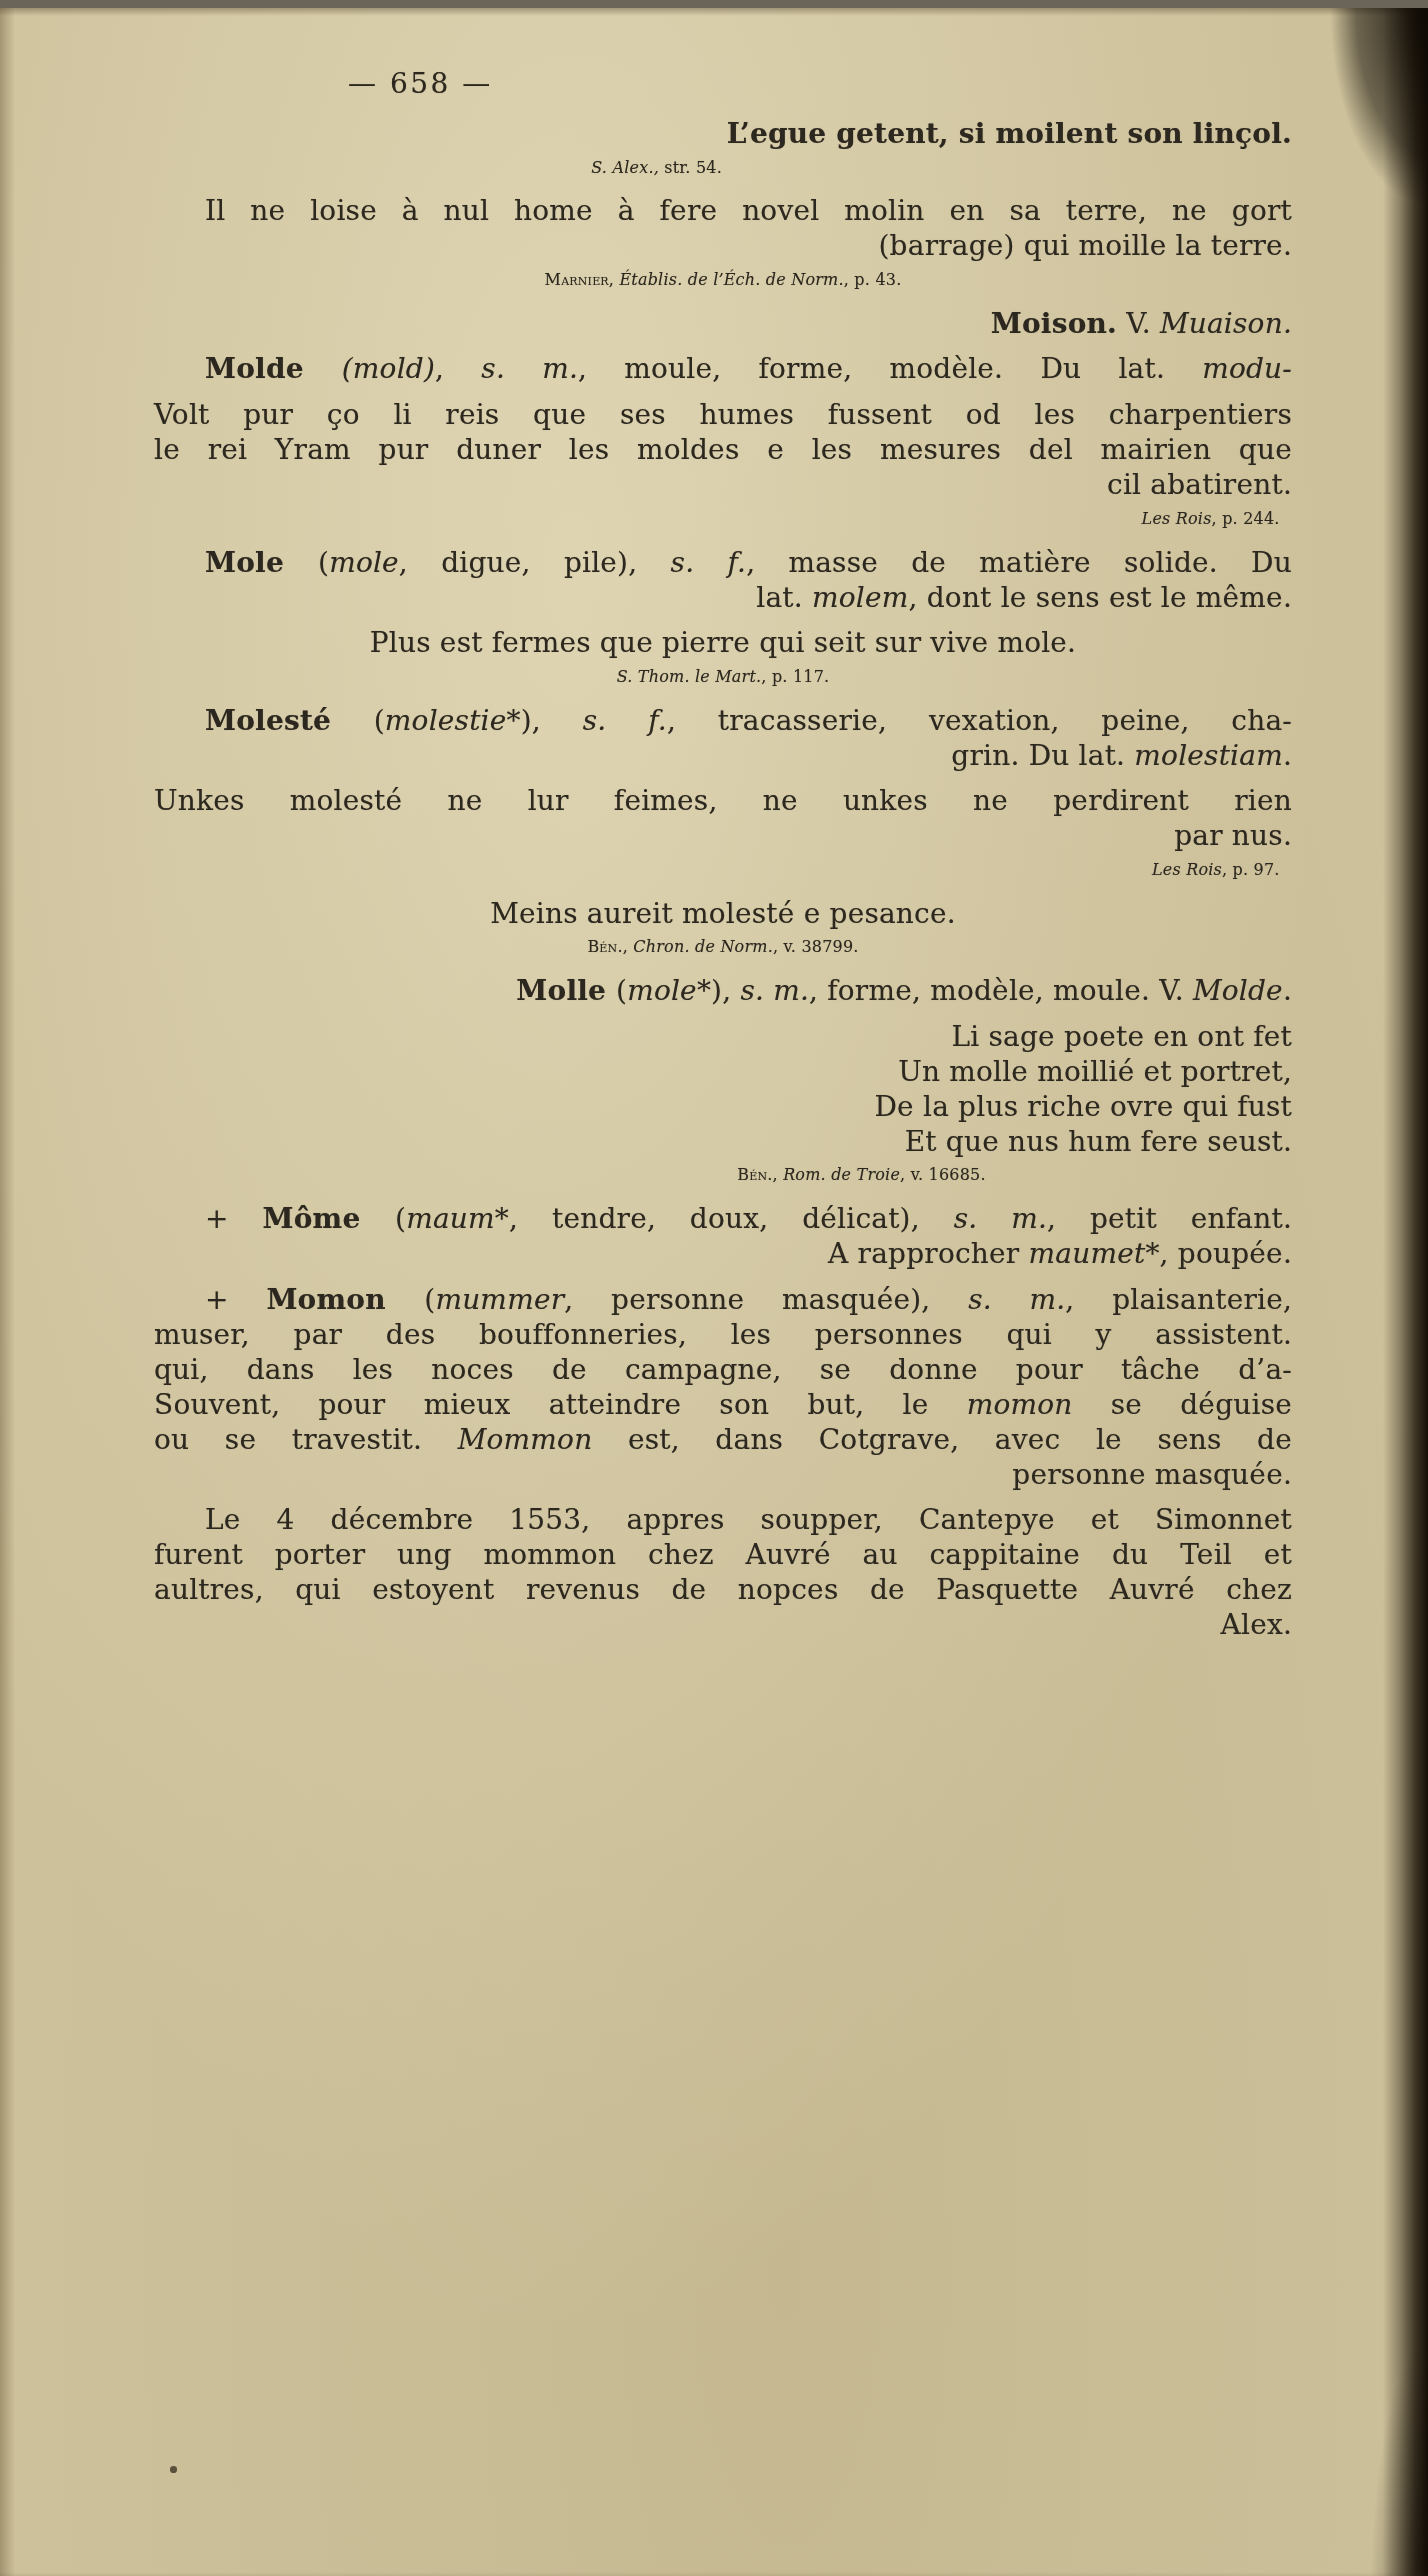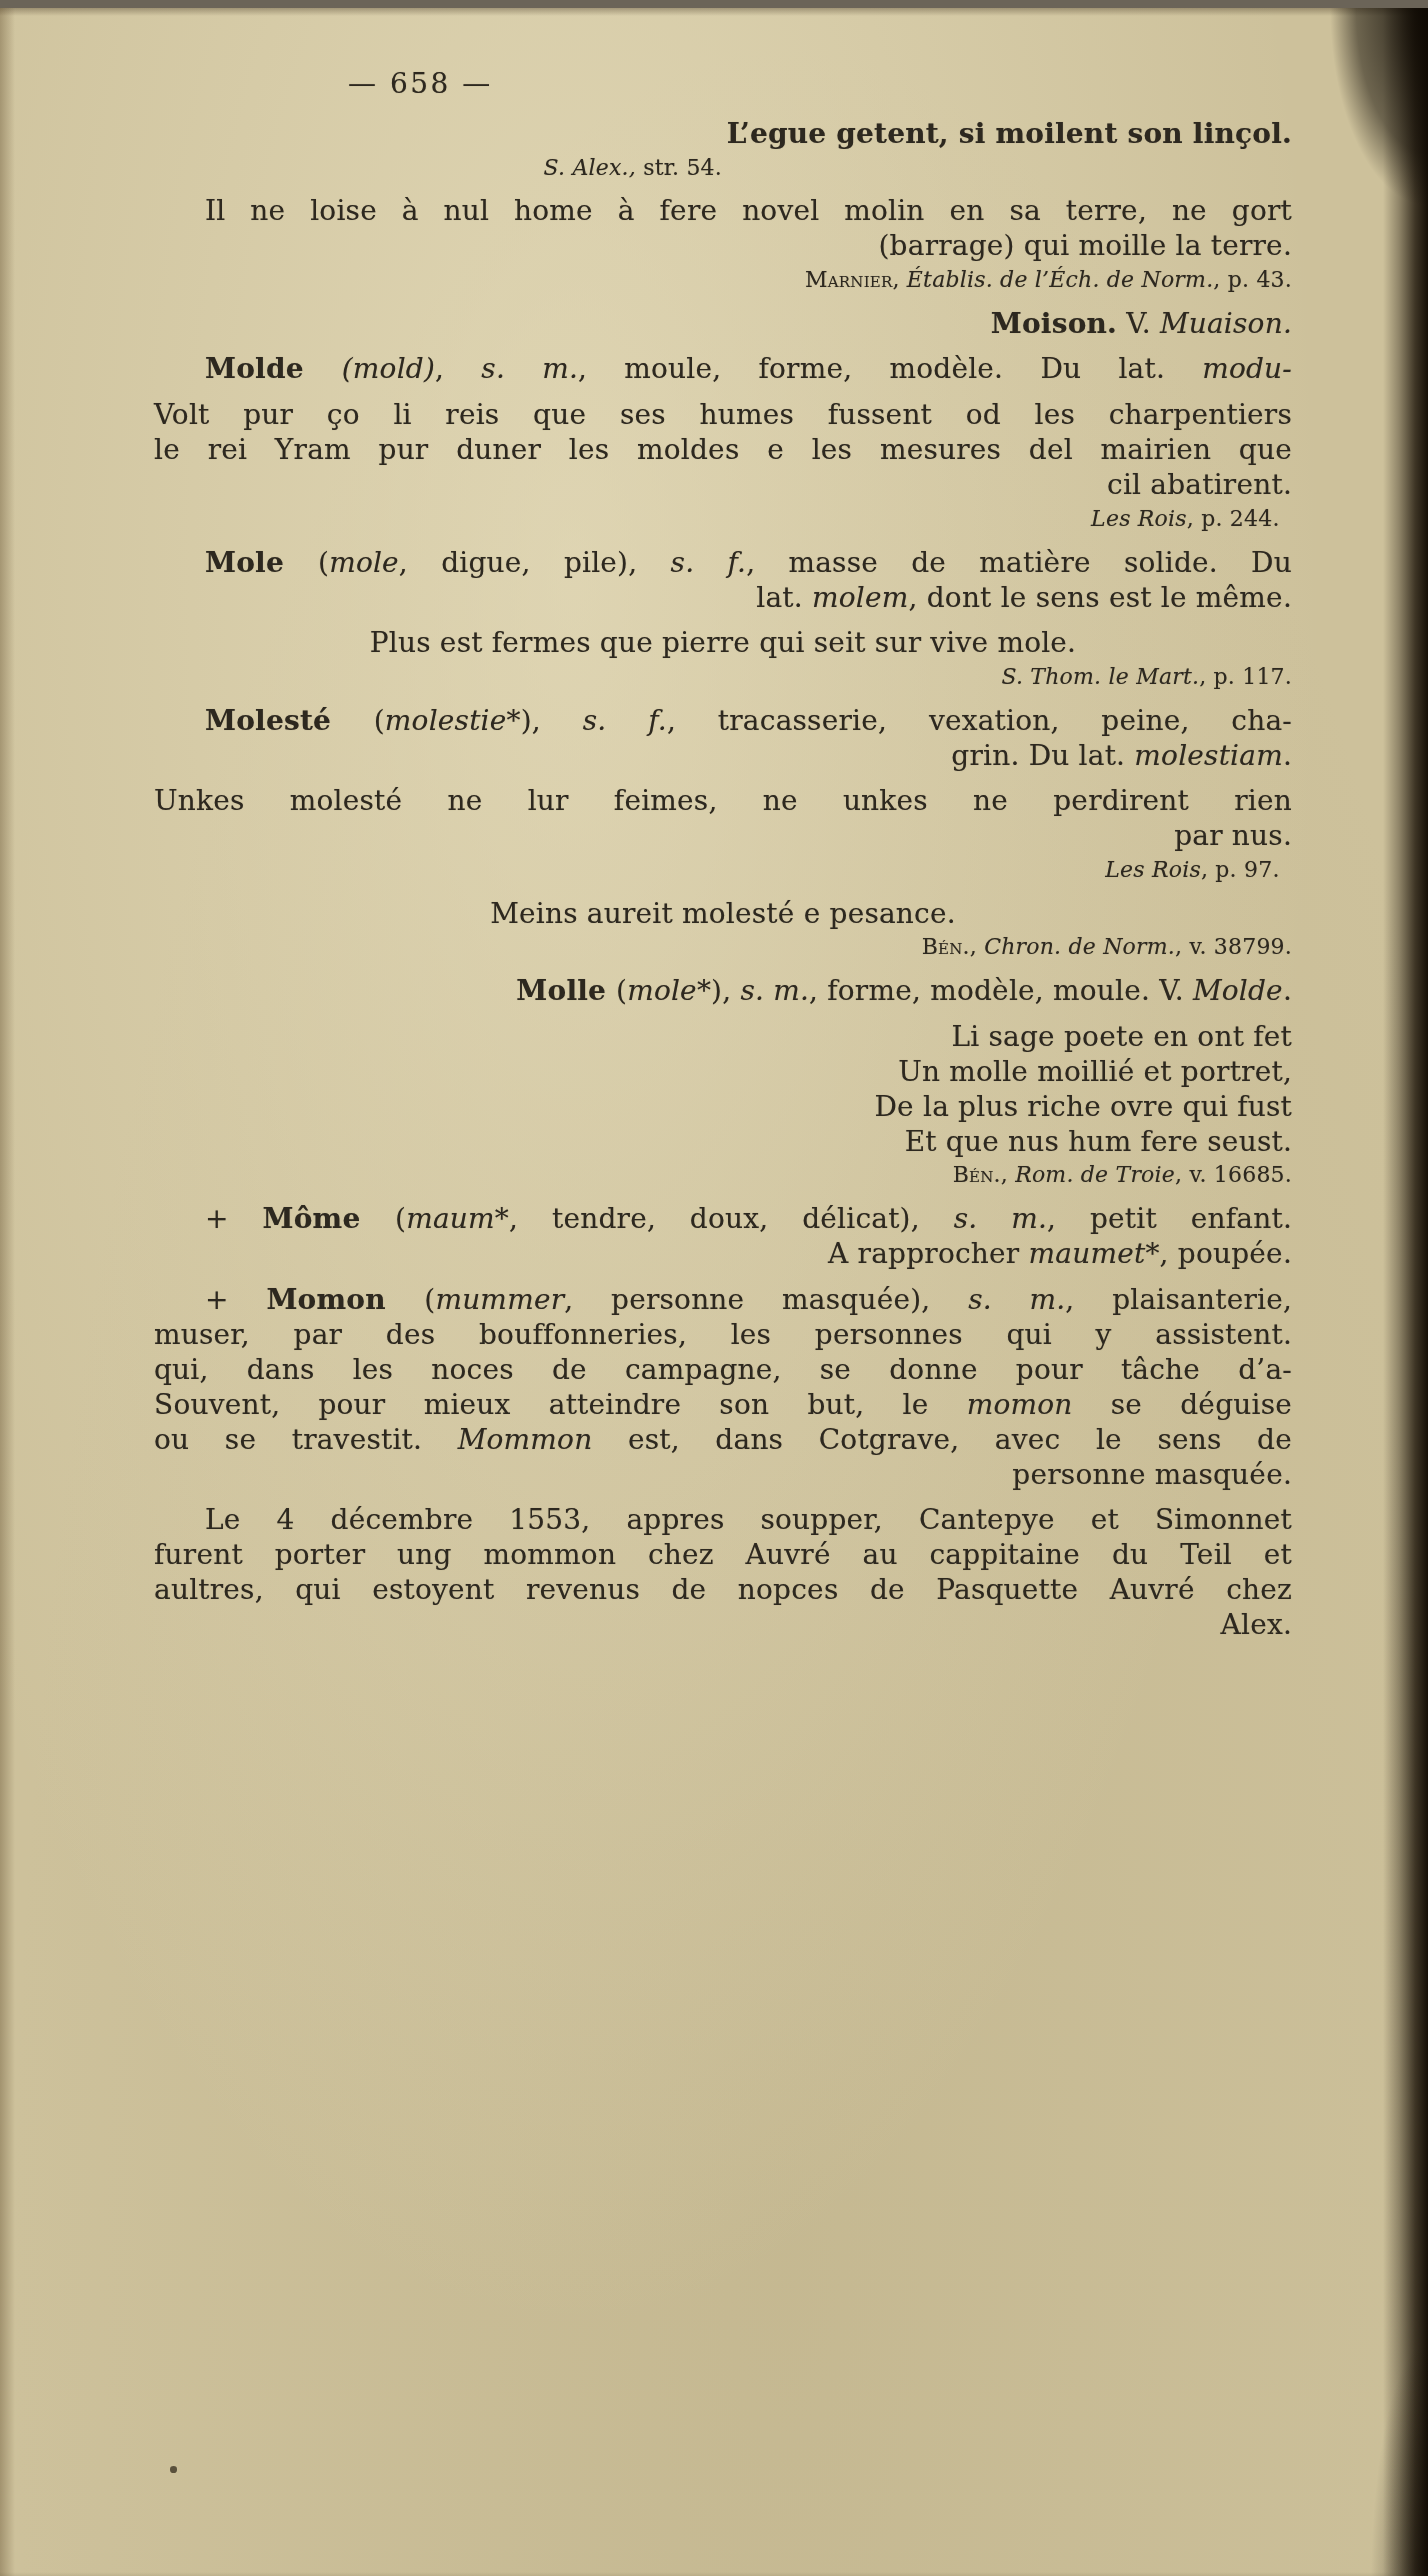--- a/index.html
+++ b/index.html
@@ -23,22 +23,22 @@
   .pagenum{margin:0 0 15px 194px;font-size:28px;letter-spacing:2.5px}
   .blk{margin-top:10.7px}
   .line{text-align:right}
   .line.jl{text-align:justify;text-align-last:justify}
   .line.ind{text-indent:51px}
   .blk.center .line{text-align:center}
   .blk.verse{margin-left:277px}
   .it{font-style:italic}
   .bd{font-weight:bold}
   .sc{font-variant:small-caps}
-  .cite{font-size:22px;line-height:30px;margin-top:1.7px}
-  .cite.pos-center{text-align:right}
+  .cite{font-size:16px;line-height:30px;margin-top:1.7px}
+  .cite.pos-center{text-align:center}
   .cite.pos-right{text-align:right;padding-right:12.4px}
   .cite.pos-mid{text-align:right;padding-right:570px}
   .paper-mark{position:absolute;left:170px;bottom:111px;width:7.4px;height:6.6px;border-radius:50%;
     background:rgba(52,44,30,.75)}
 </style>
 </head>
 <body>
 
 <div class="page" style="--paper: #cdc19b; --ink: #2d281f; --edge: #171008;">
   <div class="edge edge-top"></div>

